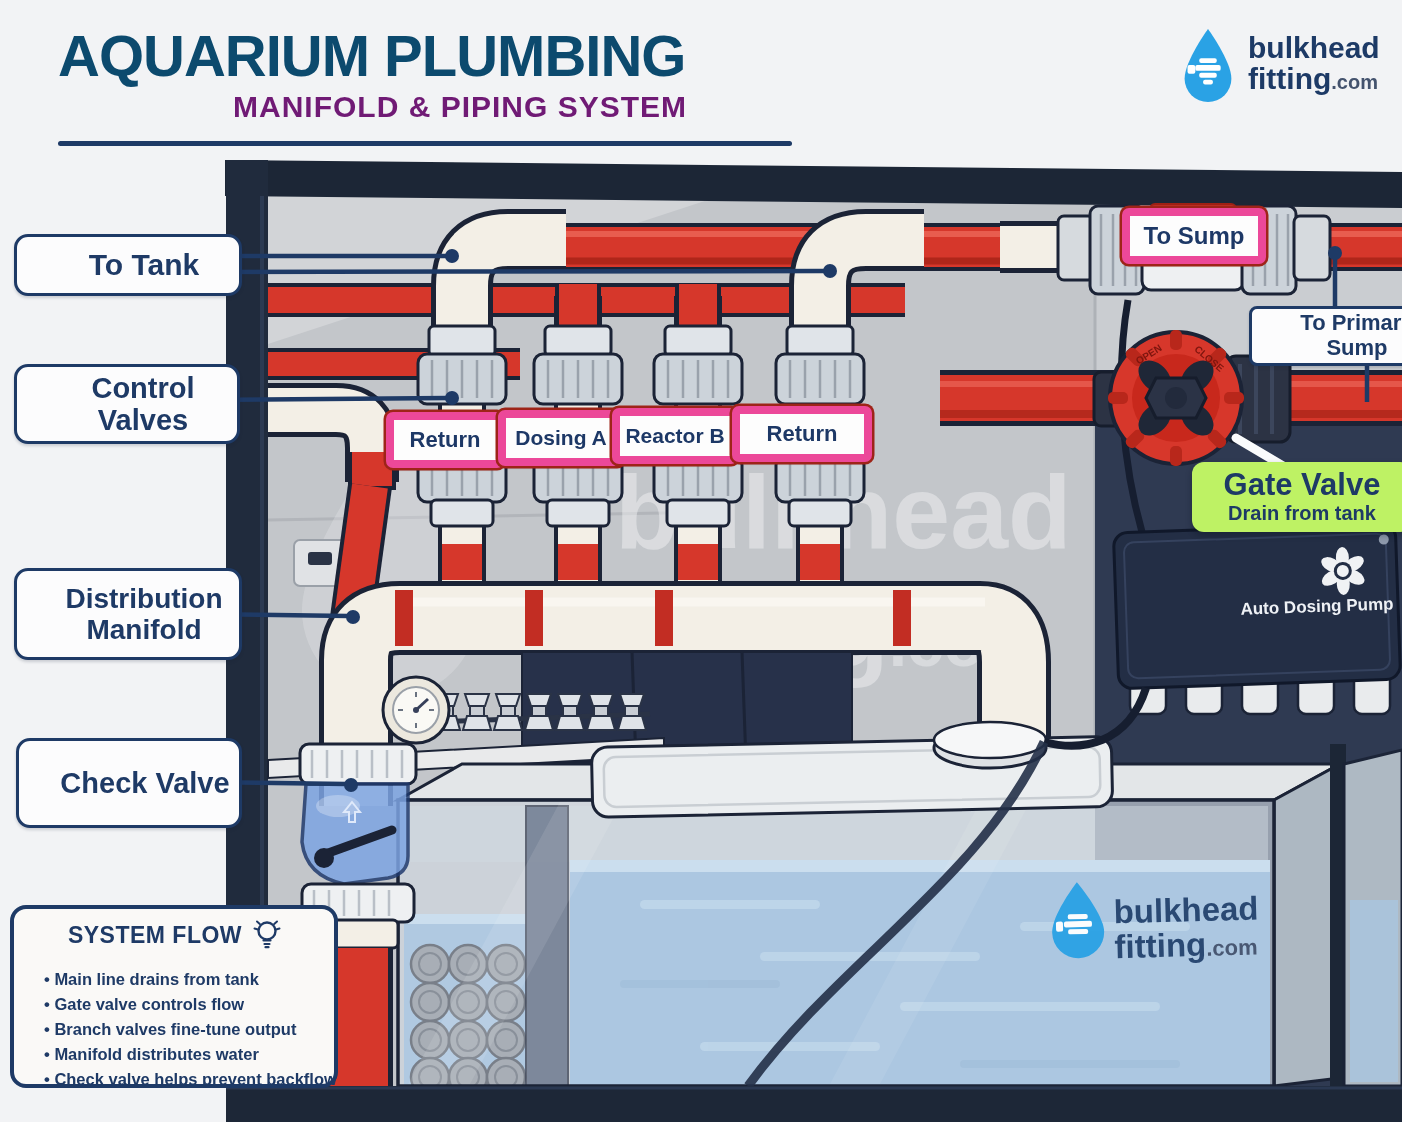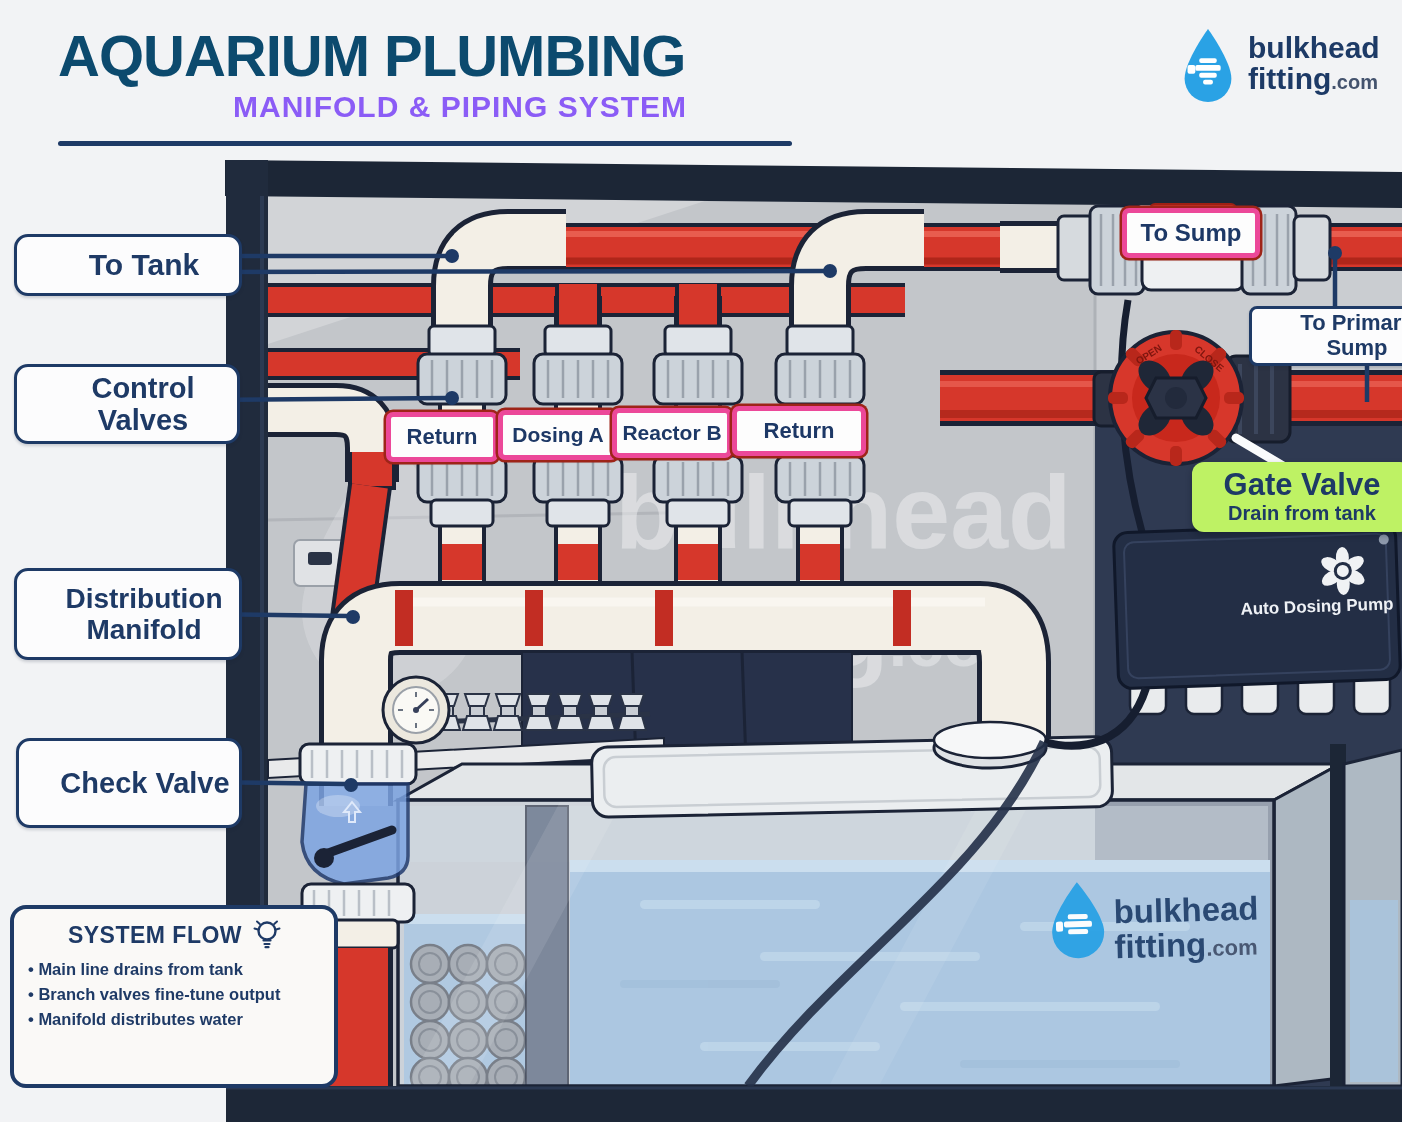--- a/index.html
+++ b/index.html
@@ -4,21 +4,21 @@
 <style>
   html,body{margin:0;padding:0;background:#e7e9ec;}
   .stage{position:relative;width:1402px;height:1122px;background:#f2f3f5;overflow:hidden;
          font-family:"Liberation Sans",sans-serif;}
   .abs{position:absolute;}
   svg text{font-family:"Liberation Sans",sans-serif;}
 
   
   .page-title{left:58px;top:22px;font-size:58px;font-weight:bold;color:#0c4a6e;letter-spacing:-1px;}
   .page-subtitle{left:130px;top:90px;width:660px;text-align:center;font-size:30px;font-weight:bold;
-                 color:#8b5cf6;letter-spacing:1px;}
+                 color:#701a75;letter-spacing:1px;}
   .title-rule{left:58px;top:141px;width:734px;height:5px;background:#1e3a66;border-radius:3px;}
 
   .brand{display:flex;align-items:center;gap:10px;}
   .brand-top{left:1178px;top:26px;}
   .brand-words{font-weight:bold;color:#1d3a66;font-size:30px;line-height:31px;}
   .brand-words .tld{font-size:20px;color:#44536e;}
 
   
   .callout{position:absolute;background:#fcfcfd;border:3.5px solid #1e3a66;border-radius:14px;
            color:#1e3a66;font-weight:bold;display:flex;align-items:center;justify-content:center;
@@ -28,38 +28,38 @@
   .co-manifold{left:14px;top:568px;width:190px;height:86px;font-size:28px;}
   .co-check{left:16px;top:738px;width:188px;height:84px;font-size:29px;}
   .co-primary{left:1249px;top:306px;width:146px;height:54px;font-size:22px;border-width:3px;border-radius:8px;}
 
   .gate-label{left:1192px;top:462px;width:192px;background:#bef264;border-radius:12px;
               text-align:center;color:#1e3a66;padding:6px 14px 8px;box-shadow:0 3px 6px rgba(10,16,30,.35);}
   .gate-label .t1{font-size:31px;font-weight:bold;line-height:34px;}
   .gate-label .t2{font-size:20px;font-weight:bold;line-height:22px;}
 
   
-  .tag{position:absolute;background:#fdfdfd;border:5px solid #ec4899;border-radius:7px;color:#1d3866;
+  .tag{position:absolute;background:#fdfdfd;border:8px solid #ec4899;border-radius:7px;color:#1d3866;
        font-weight:bold;display:flex;align-items:center;justify-content:center;
        box-shadow:0 0 0 2.5px #9e2418,0 2px 2px rgba(0,0,0,.25);}
   .tag-sump{left:1122px;top:208px;width:128px;height:40px;font-size:24px;}
   .tag-v1{left:386px;top:412px;width:102px;height:40px;font-size:22px;}
   .tag-v2{left:498px;top:410px;width:110px;height:40px;font-size:21px;}
   .tag-v3{left:612px;top:408px;width:110px;height:40px;font-size:21px;}
   .tag-v4{left:732px;top:406px;width:124px;height:40px;font-size:22px;}
 
   .pump-label{left:1232px;top:597px;width:170px;text-align:center;color:#eef1f5;font-size:17px;
               font-weight:bold;transform:rotate(-2deg);}
 
   
   .flow-panel{left:10px;top:905px;width:328px;height:183px;background:#faf9f7;border:4px solid #1e3a66;
               border-radius:16px;box-sizing:border-box;padding:10px 12px 8px 14px;color:#1e3a66;}
   .flow-head{display:flex;align-items:center;justify-content:center;gap:10px;margin-bottom:6px;}
   .flow-title{font-size:23px;font-weight:bold;letter-spacing:.5px;}
-  .flow-list{list-style:none;margin:0;padding:0;}
+  .flow-list{list-style:none;margin:16px;padding:0;}
   .flow-list li{font-size:16.5px;font-weight:bold;line-height:25px;white-space:nowrap;}
   .flow-list li::before{content:"• ";}
 
   .tnk-logo-words{font-weight:bold;fill:#24436e;}
 </style>
 </head>
 <body>
 
 <div class="stage">
 
@@ -517,18 +517,20 @@
   <div class="flow-head">
     <span class="flow-title">SYSTEM FLOW</span>
     <svg width="30" height="32" viewBox="0 0 30 32">
       <circle cx="15" cy="12" r="8.5" fill="none" stroke="#1e3a66" stroke-width="2.4"></circle>
       <path d="M11.5 21.5 h7 M12.5 25 h5 M13.5 28.2 h3" stroke="#1e3a66" stroke-width="2.2" fill="none" stroke-linecap="round"></path>
       <path d="M2.5 9.5 l3.5 1 M27.5 9.5 l-3.5 1 M5 2.5 l2.8 2.4 M25 2.5 l-2.8 2.4" stroke="#1e3a66" stroke-width="2" stroke-linecap="round"></path>
     </svg>
   </div>
   <ul class="flow-list">
     <li>Main line drains from tank</li>
+    <li>Gate valve controls flow</li>
     <li>Branch valves fine-tune output</li>
     <li>Manifold distributes water</li>
+    <li>Check valve helps prevent backflow</li>
   </ul>
 </div>
 
 </div>
 
 </body></html>

